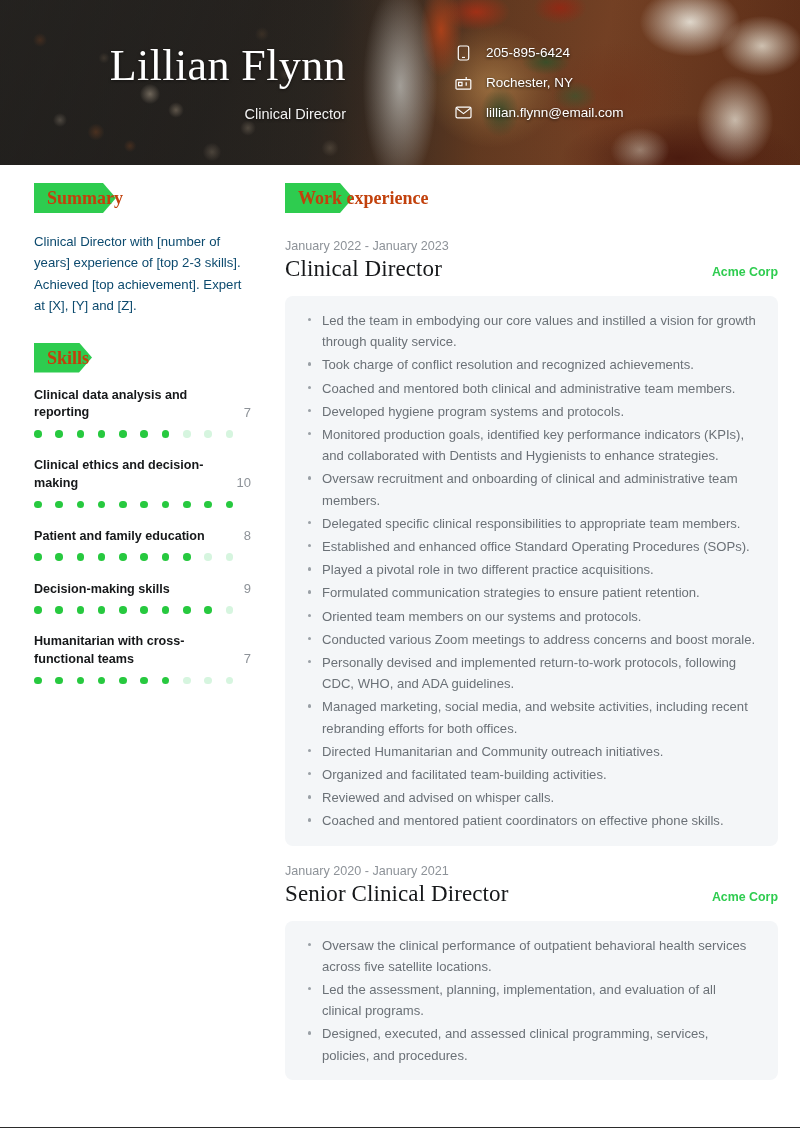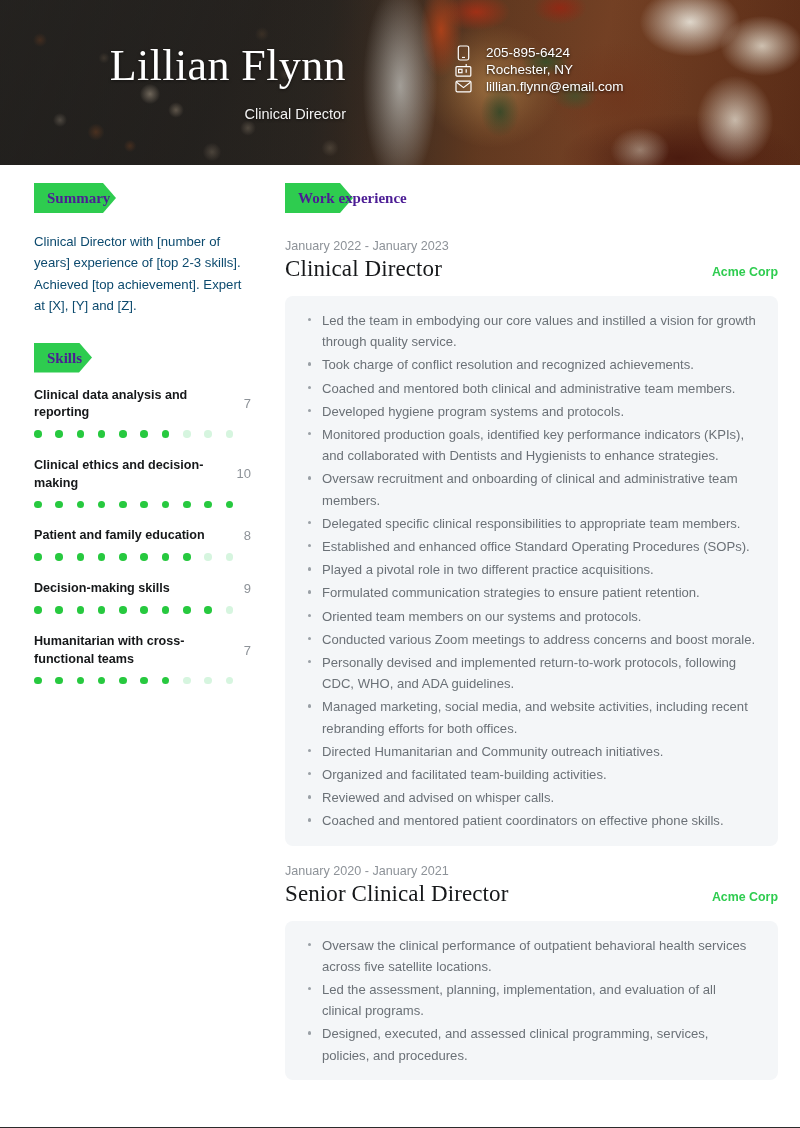--- a/index.html
+++ b/index.html
@@ -98,20 +98,21 @@
     font-size: 14.5px;
     color: #f2f2f2;
     text-shadow: 0 1px 3px rgba(0,0,0,.6);
   }
 
   .contacts {
     position: absolute;
     left: 455px; top: 44px;
     display: flex;
     flex-direction: column;
+    gap: 13px;
   }
   .contact-row { display: flex; align-items: center; gap: 14px; }
   .contact-icon {
     width: 17px; height: 17px;
     flex: 0 0 17px;
     display: flex; align-items: center; justify-content: center;
     color: #ffffff;
   }
   .contact-icon svg { display: block; }
   .contact-text {
@@ -131,37 +132,37 @@
   .tag-shape {
     position: absolute; left: 0; top: 0;
     height: 30px;
     background: #2ecc4f;
     clip-path: polygon(0 0, calc(100% - 13px) 0, 100% 50%, calc(100% - 13px) 100%, 0 100%);
   }
   .tag-label {
     position: absolute; left: 13px; top: 0;
     height: 26px; line-height: 30px;
     font-family: "Liberation Serif", serif;
-    font-size: 15px;
+    font-size: 18px;
     font-weight: 700;
-    color: #4c1d95;
+    color: #c2410c;
     white-space: nowrap;
   }
 
   .summary-text {
     margin-top: 18px;
     font-size: 13.2px;
     line-height: 1.62;
     color: #0c4a6e;
   }
 
   .skills-block { margin-top: 26px; }
   .skill { margin-top: 19px; }
   .skill:first-child { margin-top: 14px; }
-  .skill-top { display: flex; align-items: center; justify-content: space-between; }
+  .skill-top { display: flex; align-items: flex-end; justify-content: space-between; }
   .skill-name {
     font-size: 12.6px;
     font-weight: 700;
     color: #16181a;
     line-height: 1.42;
     max-width: 188px;
   }
   .skill-score { font-size: 13px; color: #8d9298; line-height: 1.42; }
   .dots { display: flex; gap: 0; margin-top: 8px; width: 213px; }
   .dot-cell { width: 23.6px; display: flex; justify-content: flex-start; }

